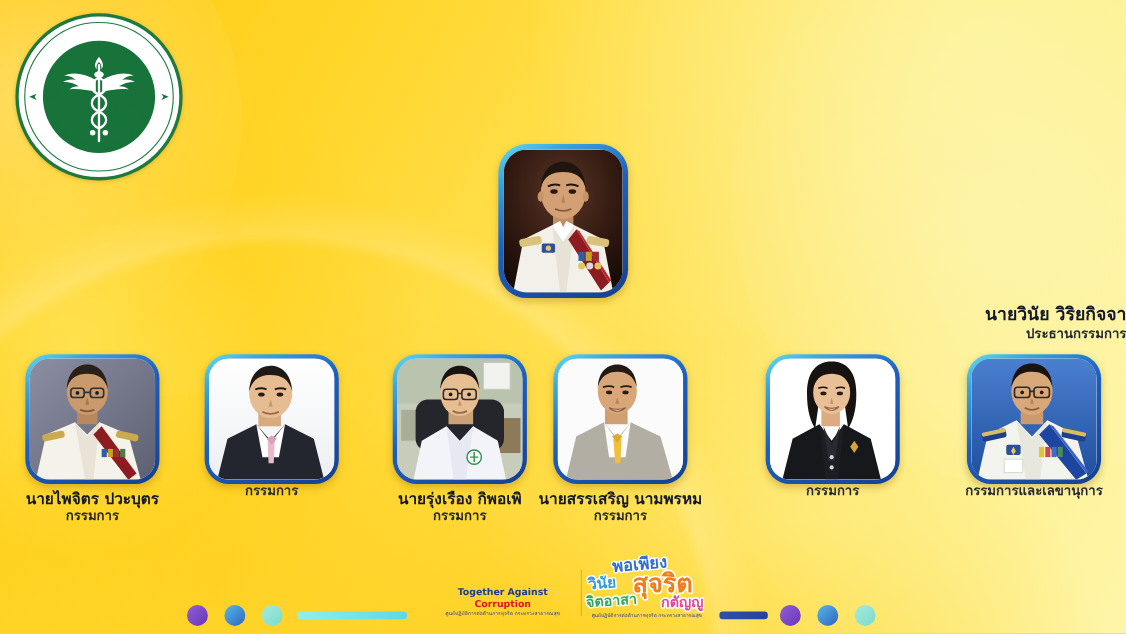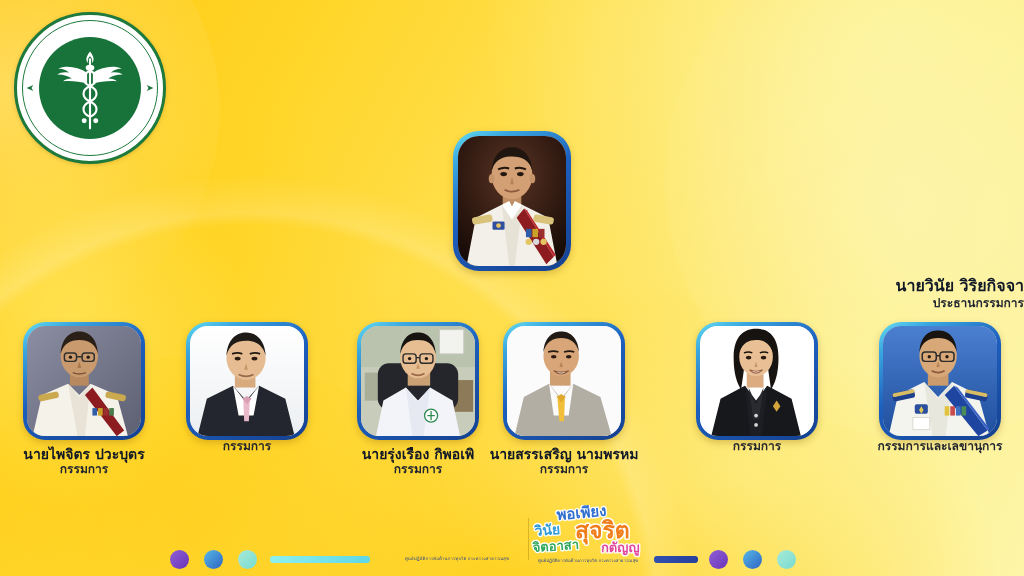--- a/index.html
+++ b/index.html
@@ -440,20 +440,21 @@
         </svg>
       </div>
     </div>
     <div class="prole sm">กรรมการและเลขานุการ</div>
   </div>
 </div>
 
 <div id="footer">
 
   <div id="tac">
+    <div class="tac-tag"><span class="tag-b">Together Against </span><span class="tag-r">Corruption</span></div>
     <div class="tac-thai">ศูนย์ปฏิบัติการต่อต้านการทุจริต กระทรวงสาธารณสุข</div>
   </div>
 
   <div id="divider"></div>
 
   <div id="sufficiency">
     <svg class="suf-svg" width="150" height="52" viewBox="0 0 150 52">
       <g font-family="DejaVu Sans, Liberation Sans, sans-serif" font-weight="bold" stroke-linejoin="round">
         <text id="sufW1" x="44" y="15" font-size="15" fill="#2f6fd0" stroke="#ffffff" stroke-width="2.6" paint-order="stroke" transform="rotate(-5 44 15)">พอเพียง</text>
         <text id="sufW2" x="22" y="31" font-size="14" fill="#2f9bd8" stroke="#ffffff" stroke-width="2.6" paint-order="stroke" transform="rotate(-5 22 31)">วินัย</text>

